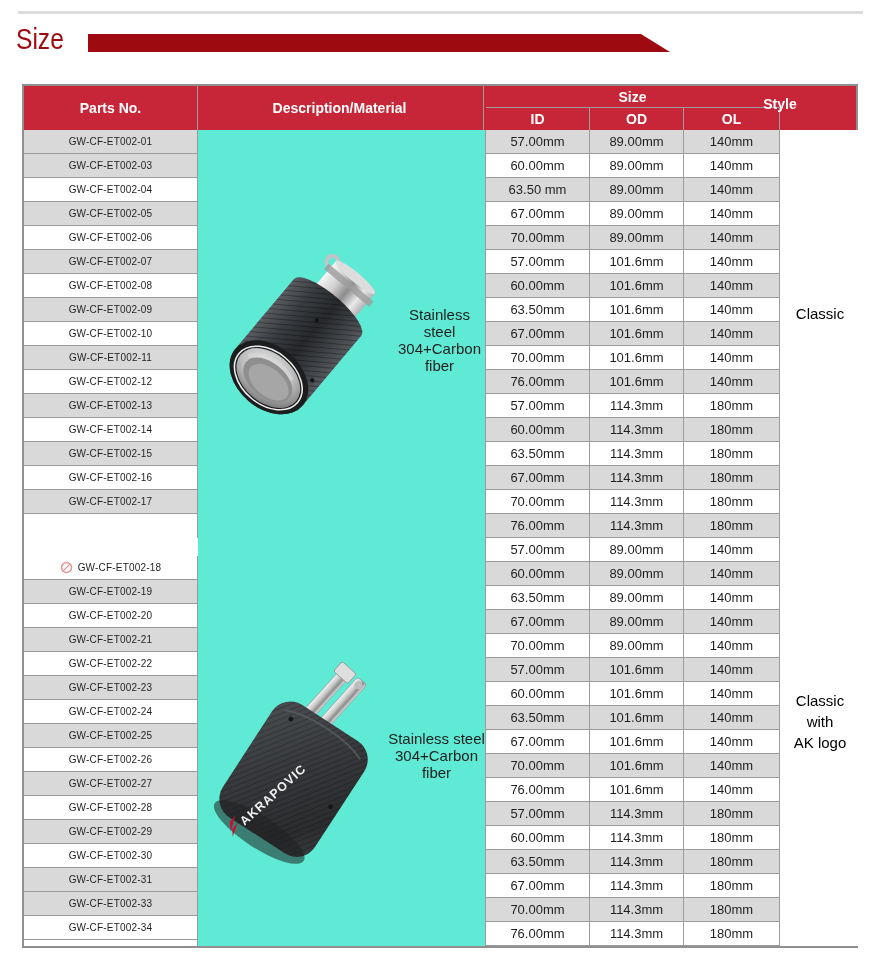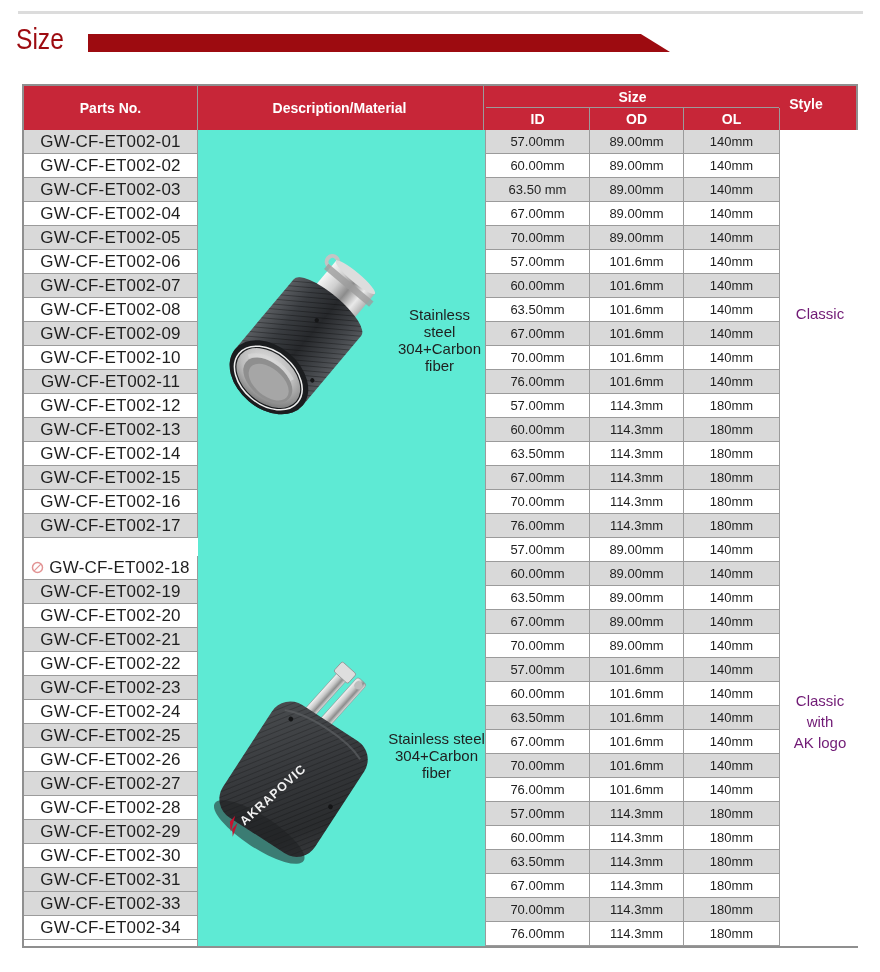--- a/index.html
+++ b/index.html
@@ -32,28 +32,28 @@
   .th.bR{border-right:1px solid #9b9b9b;}
   .th.bB{border-bottom:1px solid #9b9b9b;}
   .section{position:relative;height:408px;}
   .col{position:absolute;top:0;bottom:0;box-sizing:border-box;}
   .col.bR{border-right:1px solid #9b9b9b;}
   .cell{
     height:24px;box-sizing:border-box;border-bottom:1px solid #9b9b9b;background:#ffffff;
     display:flex;align-items:center;justify-content:center;color:#1f1f1f;
   }
   .cell.gray{background:#d9d9d9;}
-  .part-cell{font-size:17px;letter-spacing:0.2px;gap:3px;}
+  .part-cell{font-size:10px;letter-spacing:0.2px;gap:3px;}
   .size-cell{font-size:13px;}
   .no-icon{display:inline-flex;align-items:center;margin-right:2px;}
   .desc-col{display:flex;flex-direction:row;align-items:center;background:#5eead4;}
   .desc-text{font-size:15px;color:#1f1f1f;text-align:center;}
   .style-col{
     display:flex;flex-direction:column;align-items:center;justify-content:center;
-    background:#fff;font-size:15px;color:#701a75;text-align:center;line-height:21px;
+    background:#fff;font-size:15px;color:#000000;text-align:center;line-height:21px;
     padding-bottom:42px;box-sizing:border-box;
   }
   .img-box{flex:0 0 auto;}
   .sec1 .img-box{margin-top:26px;}
   .sec1 .desc-text{margin-top:12px;}
   .sec2 .img-box{margin-top:52px;}
   .sec2 .desc-text{margin-top:26px;}
 </style>
 </head>
 <body>
@@ -64,30 +64,27 @@
 
 <div class="table-wrap">
 
   <div class="thead">
     <div class="th bR" style="left:0;top:0;width:174px;height:44px;">Parts No.</div>
     <div class="th bR" style="left:172px;top:0;width:288px;height:44px;">Description/Material</div>
     <div class="th bB" style="left:462px;top:0;width:293px;height:22px;">Size</div>
     <div class="th bR" style="left:462px;top:22px;width:104px;height:22px;">ID</div>
     <div class="th bR" style="left:566px;top:22px;width:94px;height:22px;">OD</div>
     <div class="th bR" style="left:660px;top:22px;width:96px;height:22px;text-align:right;">OL</div>
-    <div class="th" style="left:742px;top:0;width:80px;height:36px;">Style</div>
+    <div class="th" style="left:716px;top:0;width:80px;height:36px;">Style</div>
   </div>
 
   <div class="section sec1">
     <div class="col bR" style="left:0;width:174px;">
         <div class="cell part-cell gray">
           <span>GW-CF-ET002-01</span>
-        </div>
-        <div class="cell part-cell">
-          <span>GW-CF-ET002-02</span>
         </div>
         <div class="cell part-cell gray">
           <span>GW-CF-ET002-03</span>
         </div>
         <div class="cell part-cell">
           <span>GW-CF-ET002-04</span>
         </div>
         <div class="cell part-cell gray">
           <span>GW-CF-ET002-05</span>
         </div>

